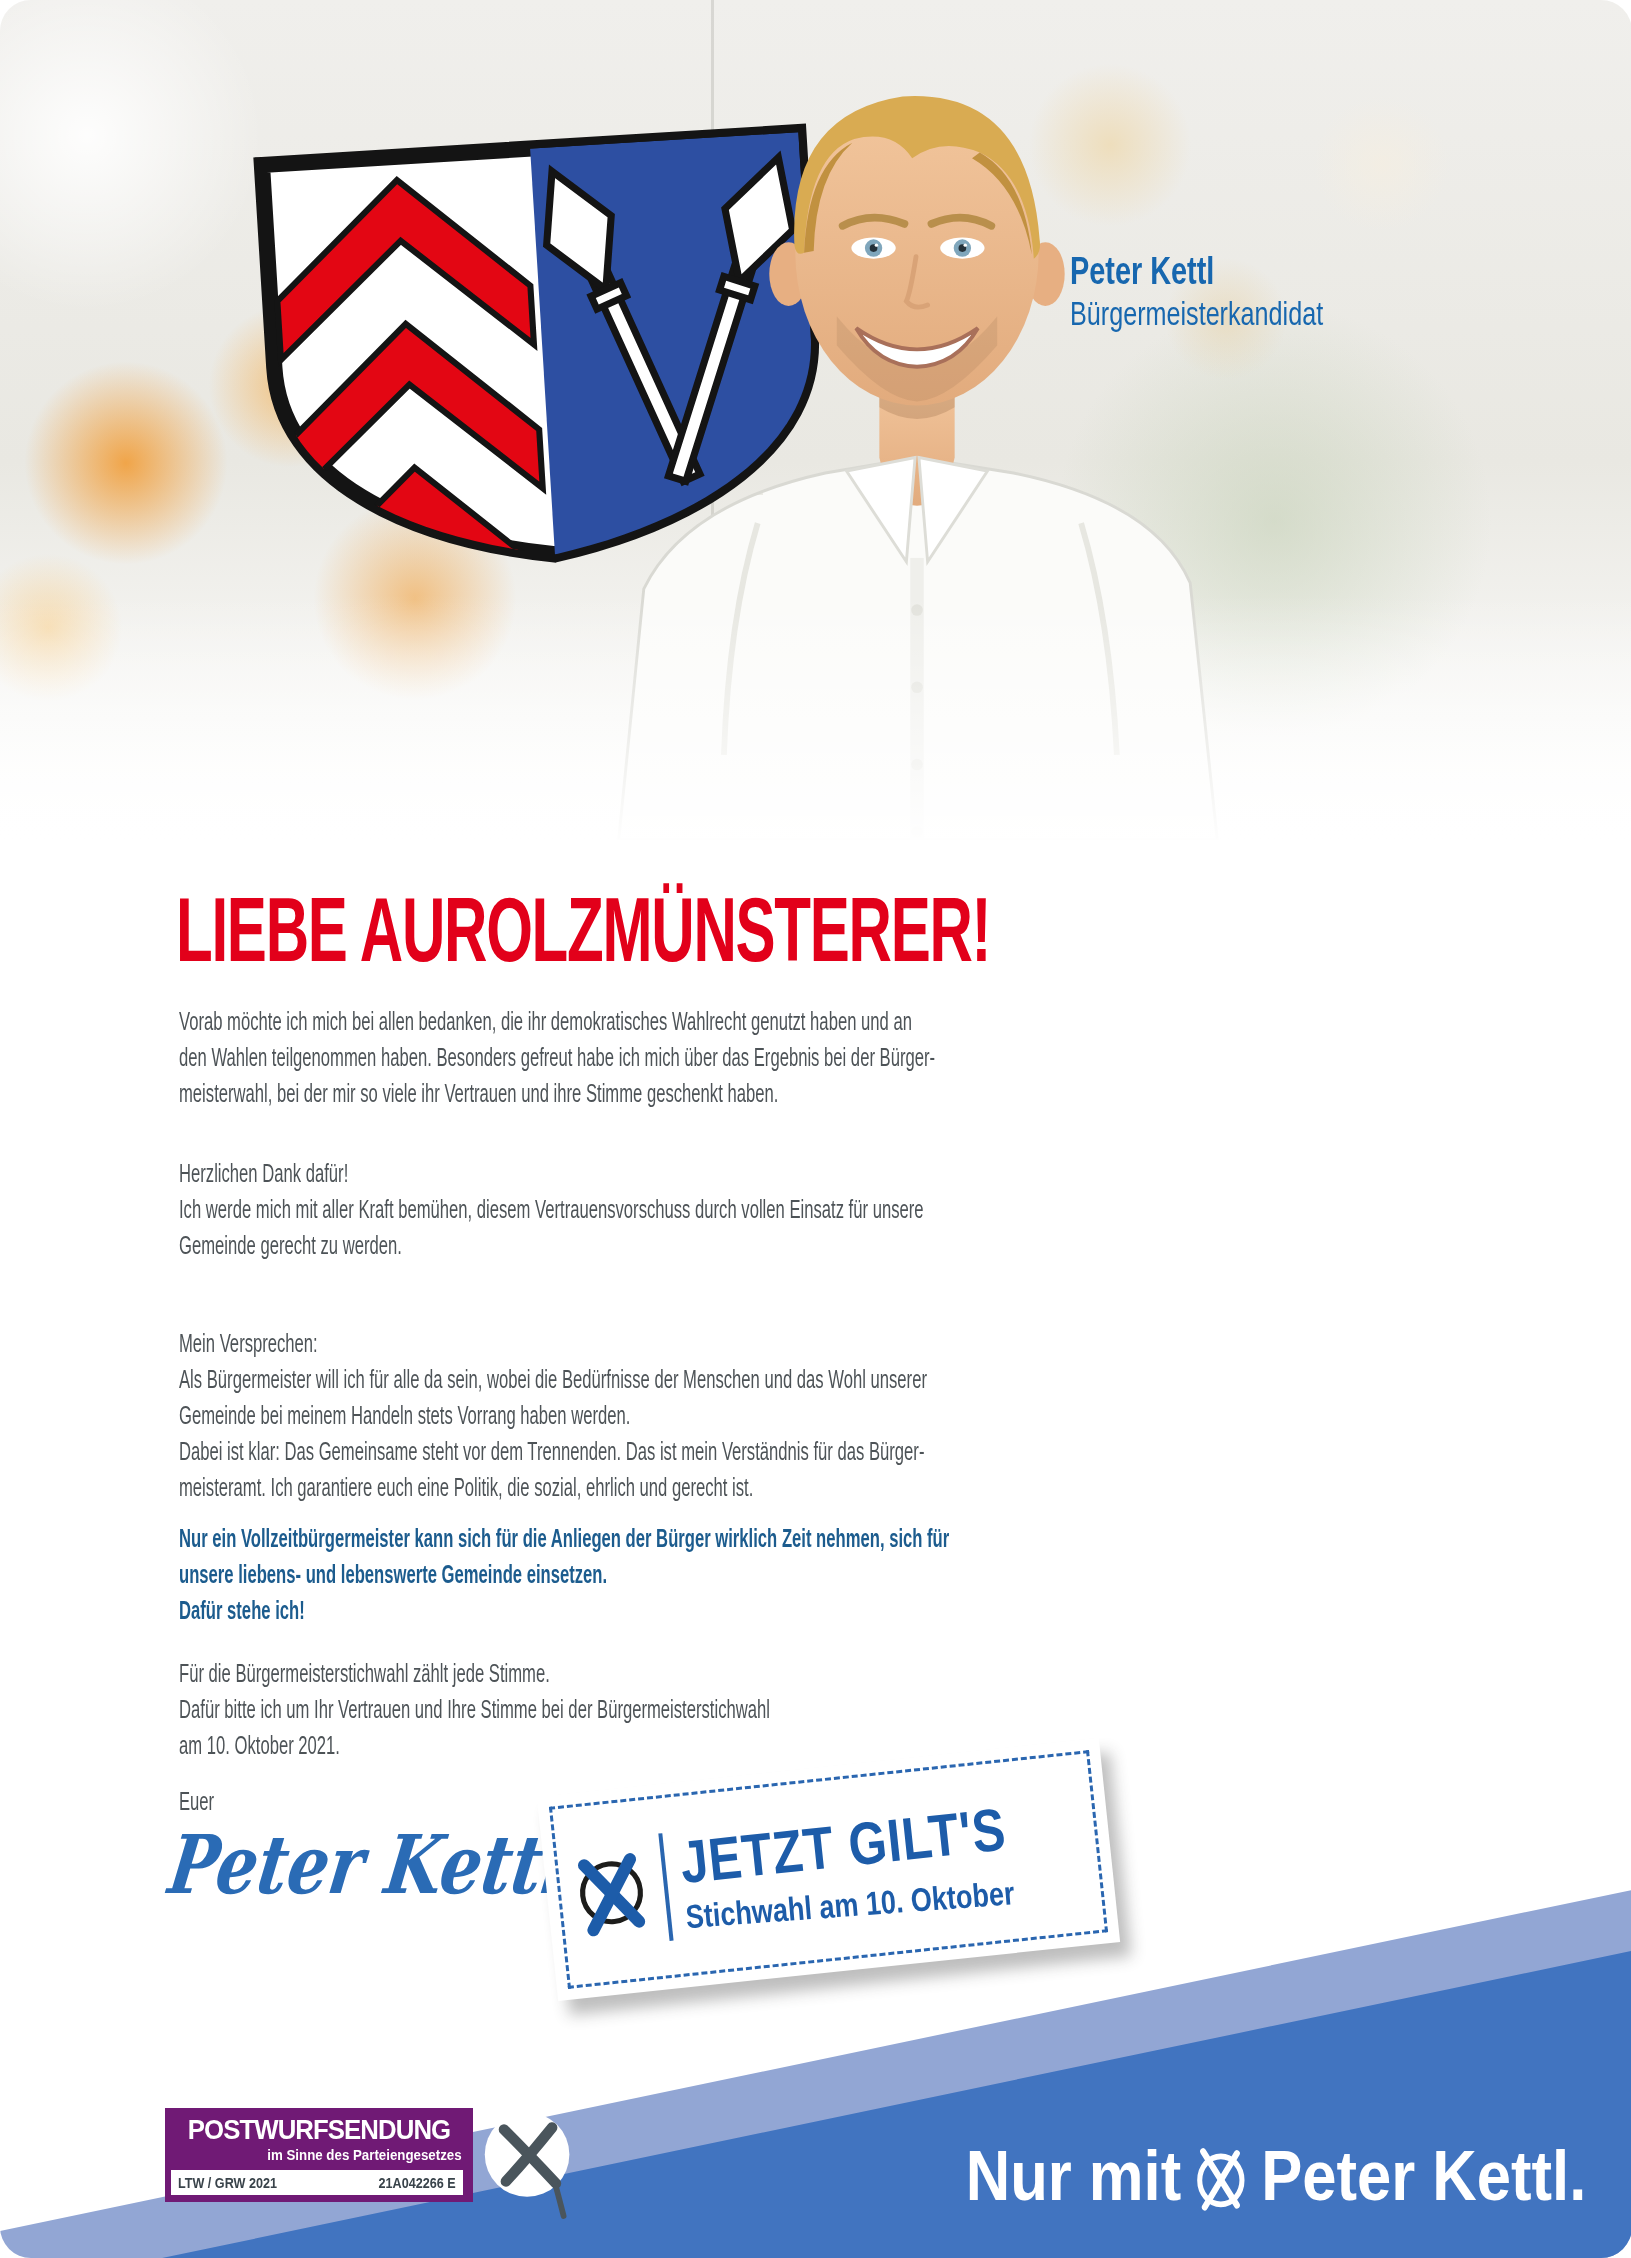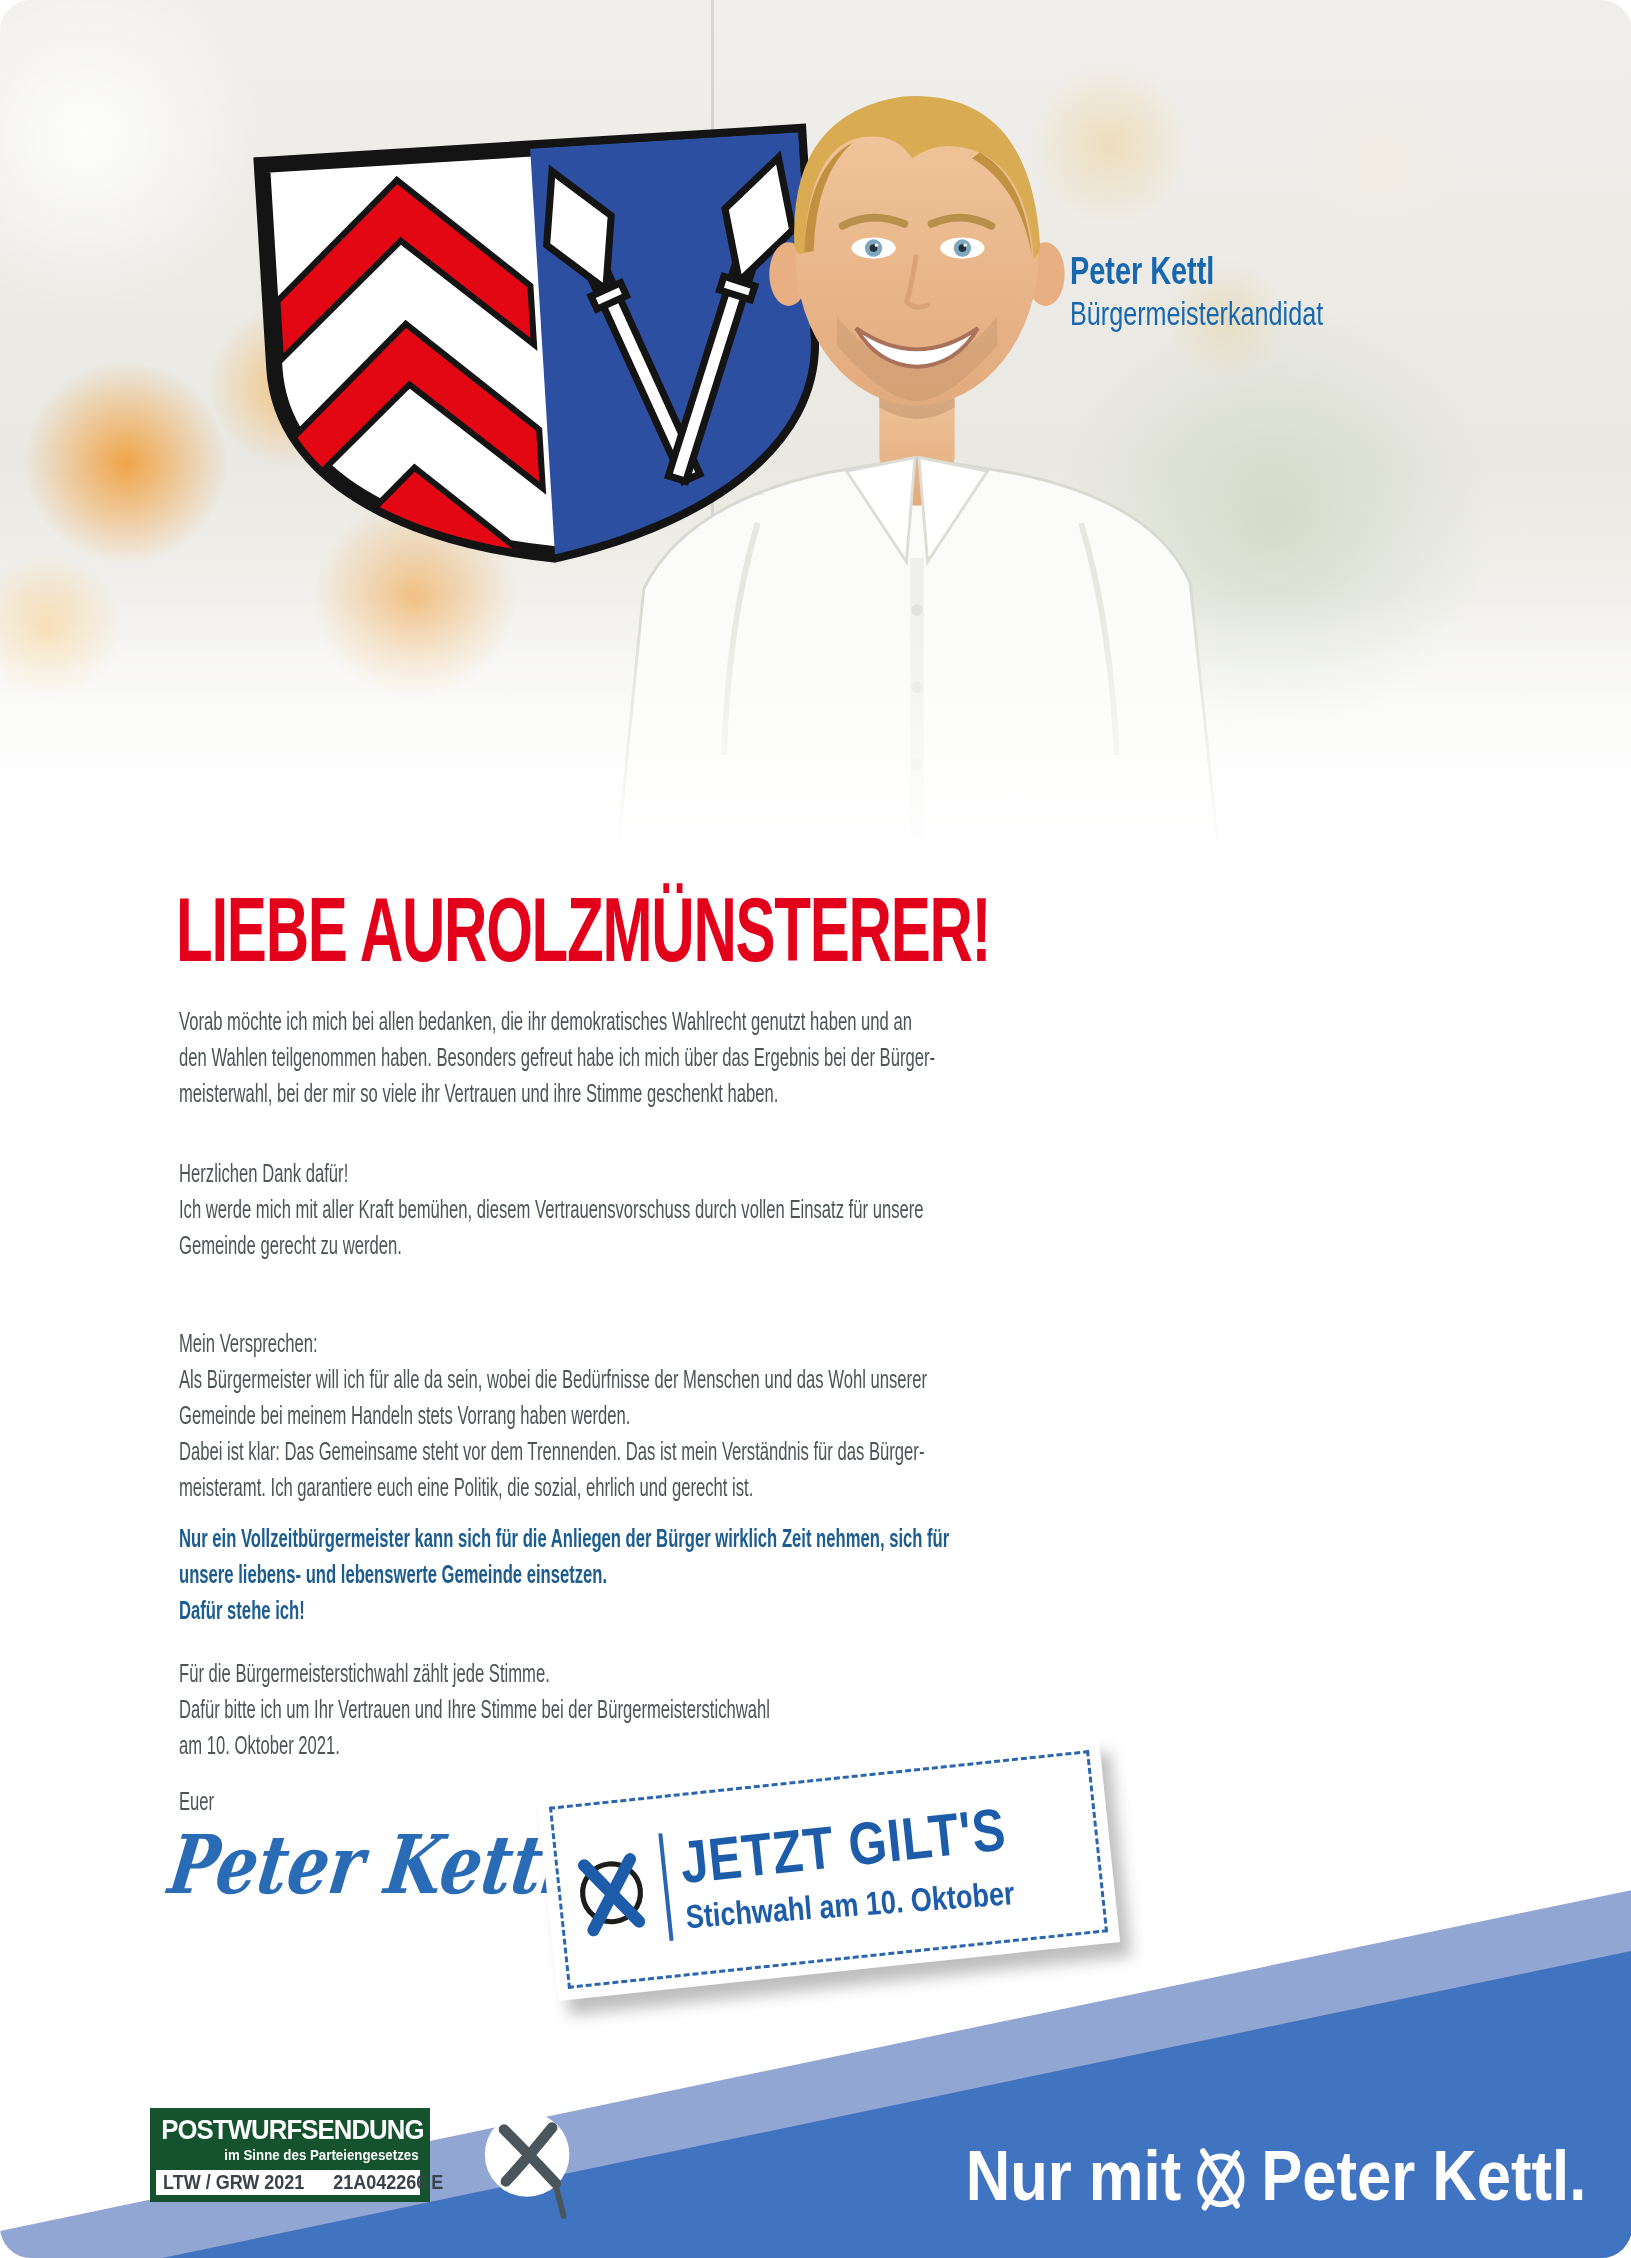--- a/index.html
+++ b/index.html
@@ -46,28 +46,28 @@
   #stamp-divider{width:3.9px;height:108px;background:#2a66b0;flex:none;}
   #stamp-text{transform:scaleX(.82);transform-origin:0 50%;white-space:nowrap;}
   #stamp-line1{font-size:60px;font-weight:bold;color:#1d5ca9;letter-spacing:1px;line-height:1;}
   #stamp-line2{font-size:33px;font-weight:bold;color:#1d5ca9;margin-top:5.8px;transform:rotate(1.5deg);transform-origin:0 0;}
   
   #band-light{position:absolute;left:0;top:0;width:1632px;height:2258px;background:#92a6d4;
     clip-path:polygon(0 98.8%,100% 83.7%,100% 100%,0 100%);}
   #band-blue{position:absolute;left:0;top:0;width:1632px;height:2258px;background:#4174c0;
     clip-path:polygon(0 101.5%,100% 86.4%,100% 100%,0 100%);}
   
-  #postal{position:absolute;left:150px;top:2108px;width:280px;height:94px;background:#14532d;box-sizing:border-box;}
+  #postal{position:absolute;left:165px;top:2108px;width:308px;height:94px;background:#701a75;box-sizing:border-box;}
   #postal-title{position:absolute;left:0;top:5.8px;width:100%;text-align:center;color:#ffffff;
     font-weight:bold;font-size:28px;letter-spacing:-1px;transform:scaleX(.92);transform-origin:50% 0;white-space:nowrap;}
   #postal-sub{position:absolute;right:11.6px;top:39px;color:#ffffff;font-weight:bold;font-size:14px;white-space:nowrap;
     transform:scaleX(.95);transform-origin:100% 0;}
   #postal-strip{position:absolute;left:5.8px;right:9.7px;bottom:6.8px;height:25px;background:#ffffff;
     display:flex;justify-content:space-between;align-items:center;padding:0 7.7px;
-    font-size:20px;font-weight:bold;color:#39434a;}
+    font-size:14px;font-weight:bold;color:#39434a;}
   #postal-strip span{transform:scaleX(.9);white-space:nowrap;}
   #postal-strip .l{transform-origin:0 50%;} #postal-strip .r{transform-origin:100% 50%;}
   #postal-ballot{position:absolute;left:479px;top:2108px;width:100px;height:118px;}
   
   #slogan{position:absolute;right:46px;top:2136px;display:flex;align-items:center;gap:15.4px;
     color:#ffffff;font-size:70px;font-weight:bold;transform:scaleX(.88);transform-origin:100% 50%;white-space:nowrap;}
   #slogan svg{flex:none;}
 </style>
 </head>
 <body>

